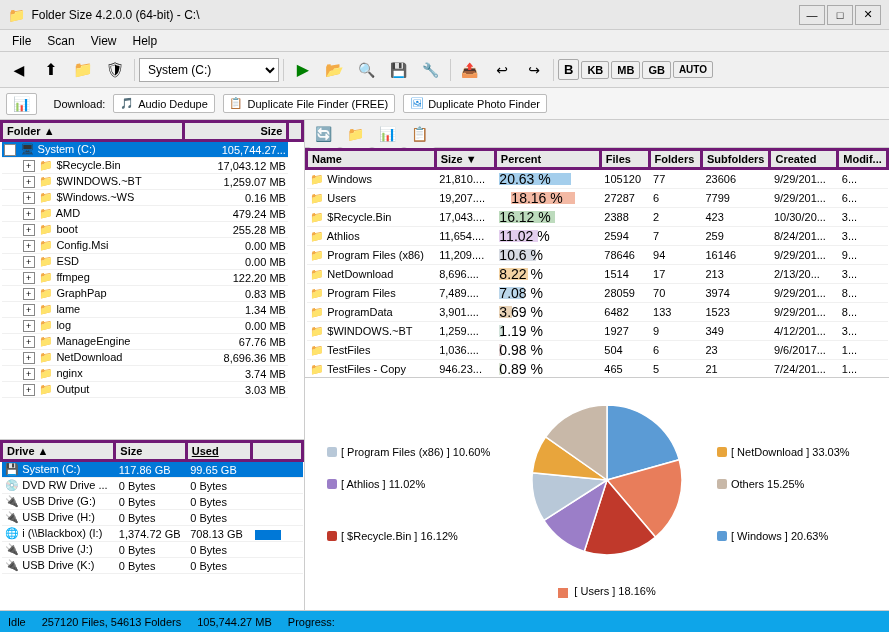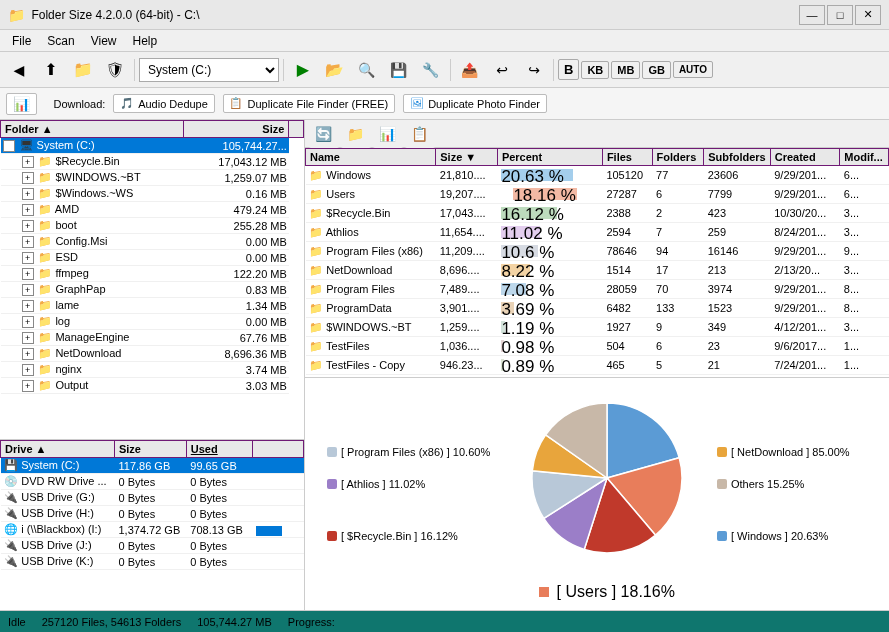--- a/index.html
+++ b/index.html
@@ -35,33 +35,33 @@
     #folder-tree { flex: 1; overflow-y: auto; background: white; border-bottom: 1px solid #ccc; }
     #drive-list { height: 170px; overflow-y: auto; background: white; }
 
     
     #right-pane { flex: 1; display: flex; flex-direction: column; }
     #file-list { height: 230px; overflow-y: auto; background: white; border-bottom: 1px solid #ccc; }
     #chart-area { flex: 1; background: white; position: relative; overflow: hidden; }
 
     
     table { width: 100%; border-collapse: collapse; }
-    th { background: #e8e8e8; border: 1px solid #701a75; padding: 2px 4px; text-align: left; font-size: 11px; cursor: pointer; white-space: nowrap; position: sticky; top: 0; z-index: 1; }
+    th { background: #e8e8e8; border: 3px solid #701a75; padding: 2px 4px; text-align: left; font-size: 11px; cursor: pointer; white-space: nowrap; position: sticky; top: 0; z-index: 1; }
     td { border-bottom: 1px solid #f0f0f0; padding: 1px 4px; font-size: 11px; white-space: nowrap; }
     .selected-row td { background: #0078d7 !important; color: white; }
     .tree-row td { padding: 1px 2px; }
     .expand-btn { display: inline-block; width: 12px; height: 12px; border: 1px solid #888; background: white; text-align: center; line-height: 10px; font-size: 9px; cursor: pointer; margin-right: 2px; }
     
     
     .pct-bar-container { position: relative; height: 16px; background: transparent; }
     .pct-bar { position: absolute; top: 2px; left: 0; height: 12px; background: #4a9eda; opacity: 0.5; }
-    .pct-text { position: relative; z-index: 1; font-size: 17px; }
-
-    
-    #statusbar { height: 22px; background: #0f766e; border-top: 1px solid #ccc; display: flex; align-items: center; padding: 0 8px; gap: 16px; font-size: 11px; }
+    .pct-text { position: relative; z-index: 1; font-size: 14px; }
+
+    
+    #statusbar { height: 22px; background: #0ea5e9; border-top: 1px solid #ccc; display: flex; align-items: center; padding: 0 8px; gap: 16px; font-size: 11px; }
 
     
     ::-webkit-scrollbar { width: 14px; }
     ::-webkit-scrollbar-track { background: #f0f0f0; }
     ::-webkit-scrollbar-thumb { background: #c0c0c0; border: 1px solid #aaa; }
     ::-webkit-scrollbar-button { background: #e0e0e0; height: 14px; border: 1px solid #aaa; }
 
     
     #pie-chart-container { display: flex; align-items: center; justify-content: center; width: 100%; height: 100%; position: relative; }
     .chart-legend { font-size: 11px; }
@@ -629,30 +629,30 @@
 
           <path d="M 100 90 L 100 15 A 75 75 0 0 1 172.19053483669757 69.66464458162699 Z" fill="#5b9bd5" stroke="white" stroke-width="1.5"></path>
               <path d="M 100 90 L 172.19053483669757 69.66464458162699 A 75 75 0 0 1 148.5651167929357 147.15268524652637 Z" fill="#e87d5b" stroke="white" stroke-width="1.5"></path>
               <path d="M 100 90 L 148.5651167929357 147.15268524652637 A 75 75 0 0 1 77.22745117327896 161.45915630578497 Z" fill="#c0392b" stroke="white" stroke-width="1.5"></path>
               <path d="M 100 90 L 77.22745117327896 161.45915630578497 A 75 75 0 0 1 36.85276920530763 130.4651361416449 Z" fill="#9b7ec8" stroke="white" stroke-width="1.5"></path>
               <path d="M 100 90 L 36.85276920530763 130.4651361416449 A 75 75 0 0 1 25.3462895445477 82.80114486647413 Z" fill="#b8c8d8" stroke="white" stroke-width="1.5"></path>
               <path d="M 100 90 L 25.3462895445477 82.80114486647413 A 75 75 0 0 1 38.63877119312326 46.874606096754086 Z" fill="#e8a53c" stroke="white" stroke-width="1.5"></path>
               <path d="M 100 90 L 38.63877119312326 46.874606096754086 A 75 75 0 0 1 99.99999999999999 15 Z" fill="#c8b8a8" stroke="white" stroke-width="1.5"></path>
             </svg>
           
-          <div style="text-align:center; font-size:16px; margin-top:2px;">
+          <div style="text-align:center; font-size:11px; margin-top:2px;">
             <span style="display:inline-block;width:10px;height:10px;background:#e87d5b;margin-right:3px;vertical-align:middle;"></span>
             [ Users ] 18.16%
           </div>
         </div>
 
         <div class="chart-legend" style="margin-left:10px; min-width:150px;">
           <div class="legend-item">
             <div class="legend-dot" style="background:#e8a53c;"></div>
-            <span>[ NetDownload ] 85.00%</span>
+            <span>[ NetDownload ] 33.03%</span>
           </div>
           <div class="legend-item" style="margin-top:20px;">
             <div class="legend-dot" style="background:#c8b8a8;"></div>
             <span>Others 15.25%</span>
           </div>
           <div class="legend-item" style="margin-top:40px;">
             <div class="legend-dot" style="background:#5b9bd5;"></div>
             <span>[ Windows ] 20.63%</span>
           </div>
         </div>

